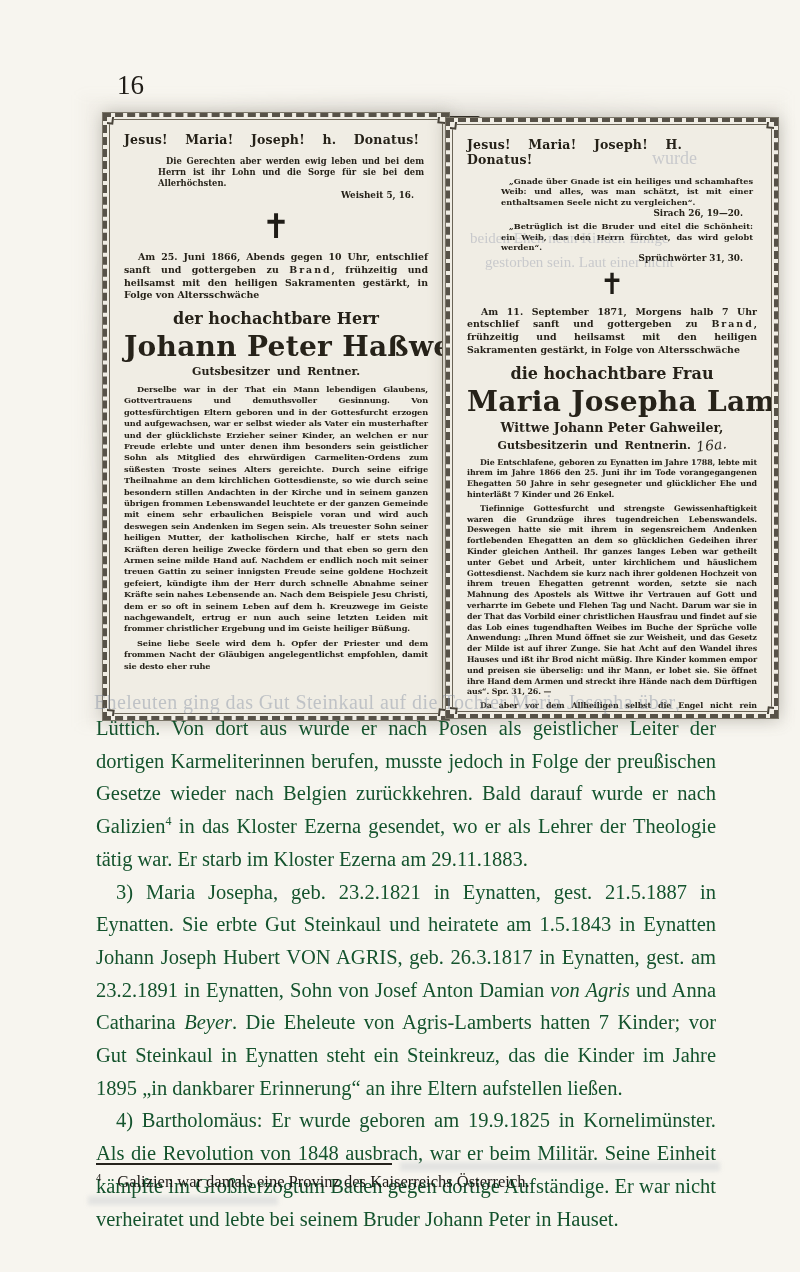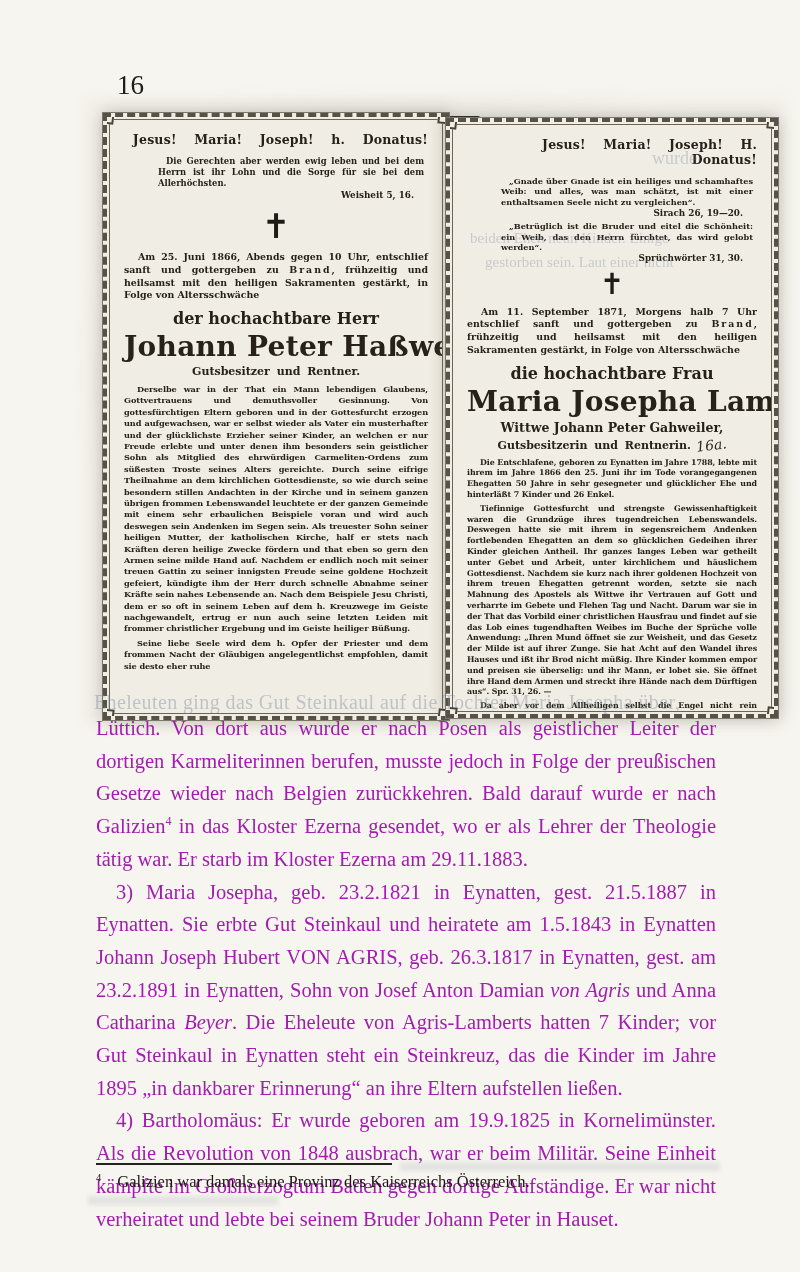--- a/index.html
+++ b/index.html
@@ -24,38 +24,38 @@
     box-shadow:0 0 0 1px #7b7669, 0 0 16px rgba(105,100,88,.45);
     font-family:"DejaVu Serif", serif; overflow:hidden;
   }
   .card.left  { left:103px; top:113px; width:338px; height:599px; }
   .card.right { left:446px; top:118px; width:324px; height:592px; }
   .card-inner { position:absolute; inset:2px; border:1px solid #6b6557; padding:9px 14px 6px; box-sizing:border-box; overflow:hidden; }
   .knot { position:absolute; width:9px; height:9px; border:2px solid #49443a; background:#f0ede4; transform:rotate(7deg); z-index:3; }
   .knot.tl { left:-6px; top:-6px; } .knot.tr { right:-6px; top:-6px; }
   .knot.bl { left:-6px; bottom:-6px; } .knot.br { right:-6px; bottom:-6px; }
 
-  .invocation { text-align:right; font-weight:bold; font-size:12.5px; word-spacing:13px; margin:3px 0 9px; letter-spacing:.2px; }
+  .invocation { text-align:left; font-weight:bold; font-size:12.5px; word-spacing:13px; margin:3px 0 9px; letter-spacing:.2px; }
   .scripture { margin:0 4px 1px 34px; font-size:8.4px; font-weight:bold; line-height:11px; text-align:justify; text-indent:8px; }
   .scripture-ref { text-align:right; margin:0 14px 3px 0; font-size:8.8px; font-weight:bold; }
   .cross { text-align:center; font-family:"DejaVu Sans", sans-serif; font-size:34px; line-height:1.15; margin:7px 0 5px; color:#1f1c16; }
   .card.right .cross { font-size:29px; margin:5px 0 4px; }
   .announcement { font-size:9.4px; font-weight:bold; line-height:12.7px; text-align:justify; margin:2px 0 7px; text-indent:14px; }
   .brand-spaced { letter-spacing:2px; }
   .honorific { text-align:center; font-size:16px; font-weight:bold; margin:4px 0 2px; }
   .deceased-name { text-align:center; font-size:28px; font-weight:bold; letter-spacing:.3px; margin:1px 0 2px; white-space:nowrap; }
   .subtitle { text-align:center; font-size:11px; font-weight:bold; margin:0 0 6px; word-spacing:3px; }
   .widow-line { text-align:center; font-size:12.5px; font-weight:bold; margin:2px 0 1px; }
   .annotation { display:inline-block; font-style:italic; font-weight:normal; font-size:14px; transform:rotate(-7deg) translateY(1px); margin-left:5px; color:#2c2820; }
   .card-para { font-size:8.2px; line-height:11.4px; text-align:justify; font-weight:bold; text-indent:13px; margin:0 0 3px; letter-spacing:-0.1px; }
   .card.right .card-para { font-size:7.9px; line-height:10.8px; }
   .card.right .scripture { font-size:8.2px; line-height:10.4px; }
 
   
-  .body-text { position:absolute; left:96px; top:712px; width:620px; font-size:20.5px; line-height:32.7px; text-align:justify; color:#a21caf; }
+  .body-text { position:absolute; left:96px; top:712px; width:620px; font-size:20.5px; line-height:32.7px; text-align:justify; color:#14532d; }
   .body-text p { margin:0; }
   .body-text p.indent { text-indent:20px; }
   sup.fn { font-size:12px; line-height:0; }
 
   .footnote-rule { position:absolute; left:96px; top:1163px; width:296px; border-top:2px solid #26231d; }
   .footnote { position:absolute; left:96px; top:1172px; width:620px; font-size:16.5px; color:#1b1814; }
   .footnote .marker { font-size:10.5px; margin-right:16px; line-height:0; }
 
   
   .ghost-line {

